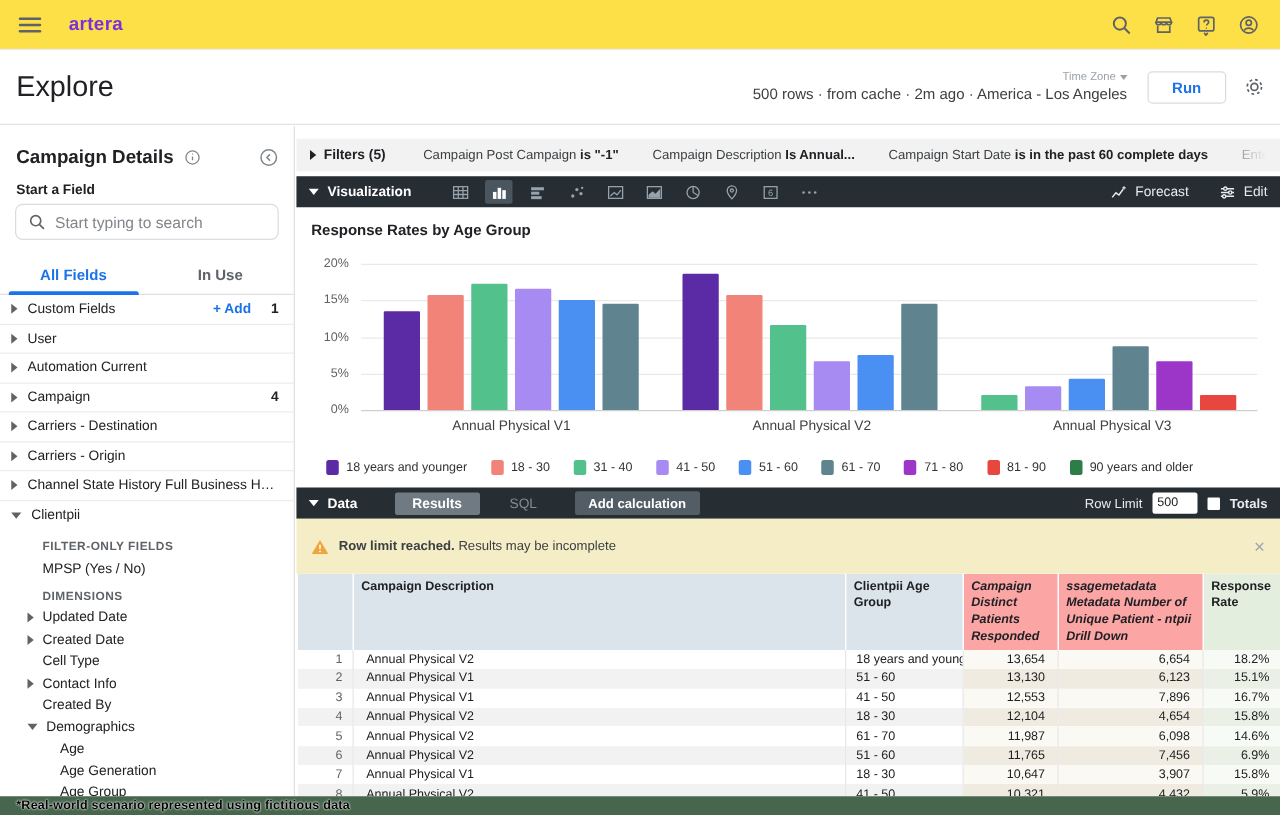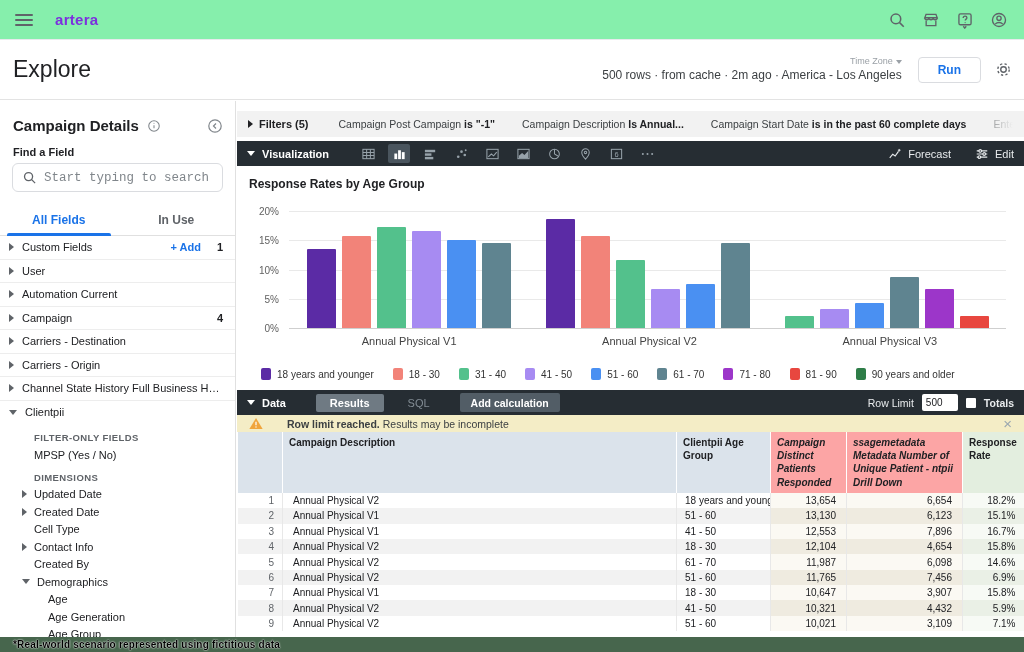--- a/index.html
+++ b/index.html
@@ -1,20 +1,20 @@
 <!DOCTYPE html>
 <html><head>
 <meta charset="utf-8">
 <style>
   * { margin:0; padding:0; box-sizing:border-box; }
   html,body { width:1024px; height:652px; overflow:hidden; background:#fff;
     font-family:"Liberation Sans","DejaVu Sans",sans-serif; color:#202124; }
 
   
-  .topbar { height:40px; display:flex; align-items:center; border-bottom:1px solid #E8EAED; background:#86efac; }
+  .topbar { height:40px; display:flex; align-items:center; border-bottom:1px solid #E8EAED; background:#fde047; }
   .hamb { width:18px; display:flex; flex-direction:column; gap:3px; margin-left:15px; cursor:pointer; }
   .hamb span { height:2px; background:#5F6368; border-radius:1px; }
   .brand { margin-left:22px; color:#7C2FDE; font-weight:bold; font-size:15px; letter-spacing:.3px; }
   .topbar-icons { margin-left:auto; display:flex; gap:15px; margin-right:16px; }
   .topbar-icons .tb-icon { width:19px; height:19px; color:#5F6368; display:flex; align-items:center; justify-content:center; }
   svg { display:block; }
 
   
   .page-header { height:60px; display:flex; align-items:center; border-bottom:1px solid #E3E3E3; }
   .page-title { margin-left:13px; font-size:23px; font-weight:400; color:#202124; }
@@ -26,21 +26,21 @@
   .run-btn { margin-left:16px; border:1px solid #DADCE0; background:#fff; color:#1A73E8; font-size:12px; font-weight:600; border-radius:4px; padding:5px 19px; cursor:pointer; font-family:inherit; }
   .gear { margin-left:14px; color:#5F6368; cursor:pointer; }
 
   
   .sidebar { position:absolute; top:101px; left:0; width:236px; bottom:15px; background:#fff; border-right:1px solid #E0E0E0; overflow:hidden; }
   .sb-head { display:flex; align-items:center; padding:16px 12px 0 13px; }
   .sb-title { font-size:15px; font-weight:bold; color:#202124; }
   .sb-info { margin-left:8px; color:#80868B; }
   .sb-collapse { margin-left:auto; color:#80868B; cursor:pointer; }
   .find-label { padding:12px 13px 5px; font-size:11px; font-weight:600; color:#202124; }
-  .search-box { margin:0 12px; height:29px; border:1px solid #DADCE0; border-radius:6px; display:flex; align-items:center; padding:0 9px; gap:7px; background:#fff;font-family:Liberation Mono, monospace; }
+  .search-box { margin:0 12px; height:29px; border:1px solid #DADCE0; border-radius:6px; display:flex; align-items:center; padding:0 9px; gap:7px; background:#fff; }
   .search-box input { border:none; outline:none; flex:1; font-size:12.5px; font-family:inherit; color:#202124; background:transparent; }
   .search-box input::placeholder { color:#80868B; }
   .tabs { display:flex; border-bottom:1px solid #E0E0E0; margin-top:12px; }
   .tab { flex:1; text-align:center; padding:9px 0 8px; font-size:12px; font-weight:600; color:#5F6368; position:relative; cursor:pointer; }
   .tab.active { color:#1A73E8; }
   .tab.active::after { content:''; position:absolute; left:7px; right:7px; bottom:-1px; height:3px; background:#1A73E8; border-radius:2px 2px 0 0; }
 
   .field-list { overflow:hidden; }
   .sb-item { display:flex; align-items:center; padding-right:12px; font-size:11px; color:#202124; cursor:pointer; }
   .sb-item.lvl0 { height:23.5px; }
@@ -101,21 +101,21 @@
   .data-tab { font-size:11px; padding:3px 14px; border-radius:2px; color:#828C94; cursor:pointer; }
   .data-tab.active { background:#6F7A83; color:#fff; font-weight:600; }
   .data-tab + .data-tab { margin-left:10px; }
   .add-calc { margin-left:16px; background:#525D66; color:#fff; font-size:10.5px; font-weight:600; padding:3.5px 11px; border-radius:2px; border:none; cursor:pointer; font-family:inherit; }
   .data-right { margin-left:auto; display:flex; align-items:center; gap:8px; }
   .row-limit-label { font-size:10.5px; color:#E8EBED; }
   .row-limit-input { width:36px; height:17px; border:none; border-radius:2px; font-size:10px; padding:0 4px; font-family:inherit; color:#202124; }
   .totals-box { width:10px; height:10px; background:#fff; border-radius:1px; cursor:pointer; }
   .totals-label { font-size:10.5px; color:#E8EBED; font-weight:600; }
 
-  .warning { height:17px; background:#F4EDC6; display:flex; align-items:center; padding:0 12px; gap:24px; }
+  .warning { height:44px; background:#F4EDC6; display:flex; align-items:center; padding:0 12px; gap:8px; }
   .warn-text { font-size:10.5px; color:#3C4043; }
   .warn-text b { font-weight:bold; }
   .warn-close { margin-left:auto; color:#9AA7B0; font-size:15px; cursor:pointer; line-height:1; }
 
   table.results { border-collapse:collapse; width:788px; table-layout:fixed; }
   .results th { font-size:10px; font-weight:bold; color:#202124; text-align:left; vertical-align:top; padding:4px 6px; height:44px; line-height:1.32; border-left:1px solid #fff; overflow:hidden; }
   .results th.h-dim { background:#DBE3EB; }
   .results th.h-measure { background:#fca5a5;font-style:italic; }
   .results th.h-calc { background:#E3EEDF; }
   .results th.h-index { background:#DBE3EB; }
@@ -203,21 +203,21 @@
           <circle cx="8" cy="4.9" r=".6" fill="currentColor" stroke="none"></circle>
         </svg>
       </span>
     <span class="sb-collapse">
       <svg width="16" height="16" viewBox="0 0 16 16" fill="none" stroke="currentColor" stroke-width="1.2">
           <circle cx="8" cy="8" r="6.2"></circle>
           <path d="M9 5.5L6.5 8 9 10.5"></path>
         </svg>
       </span>
   </div>
-  <div class="find-label">Find a Field</div>
+  <div class="find-label">Start a Field</div>
   <div class="search-box">
     <span>
       <svg width="15" height="15" viewBox="0 0 16 16" fill="none" stroke="#5F6368" stroke-width="1.4">
           <circle cx="7" cy="7" r="4.3"></circle>
           <path d="M10.3 10.3L14 14"></path>
         </svg>
       </span>
     <input placeholder="Start typing to search" style="">
   </div>
   <div class="tabs" id="sbTabs">

